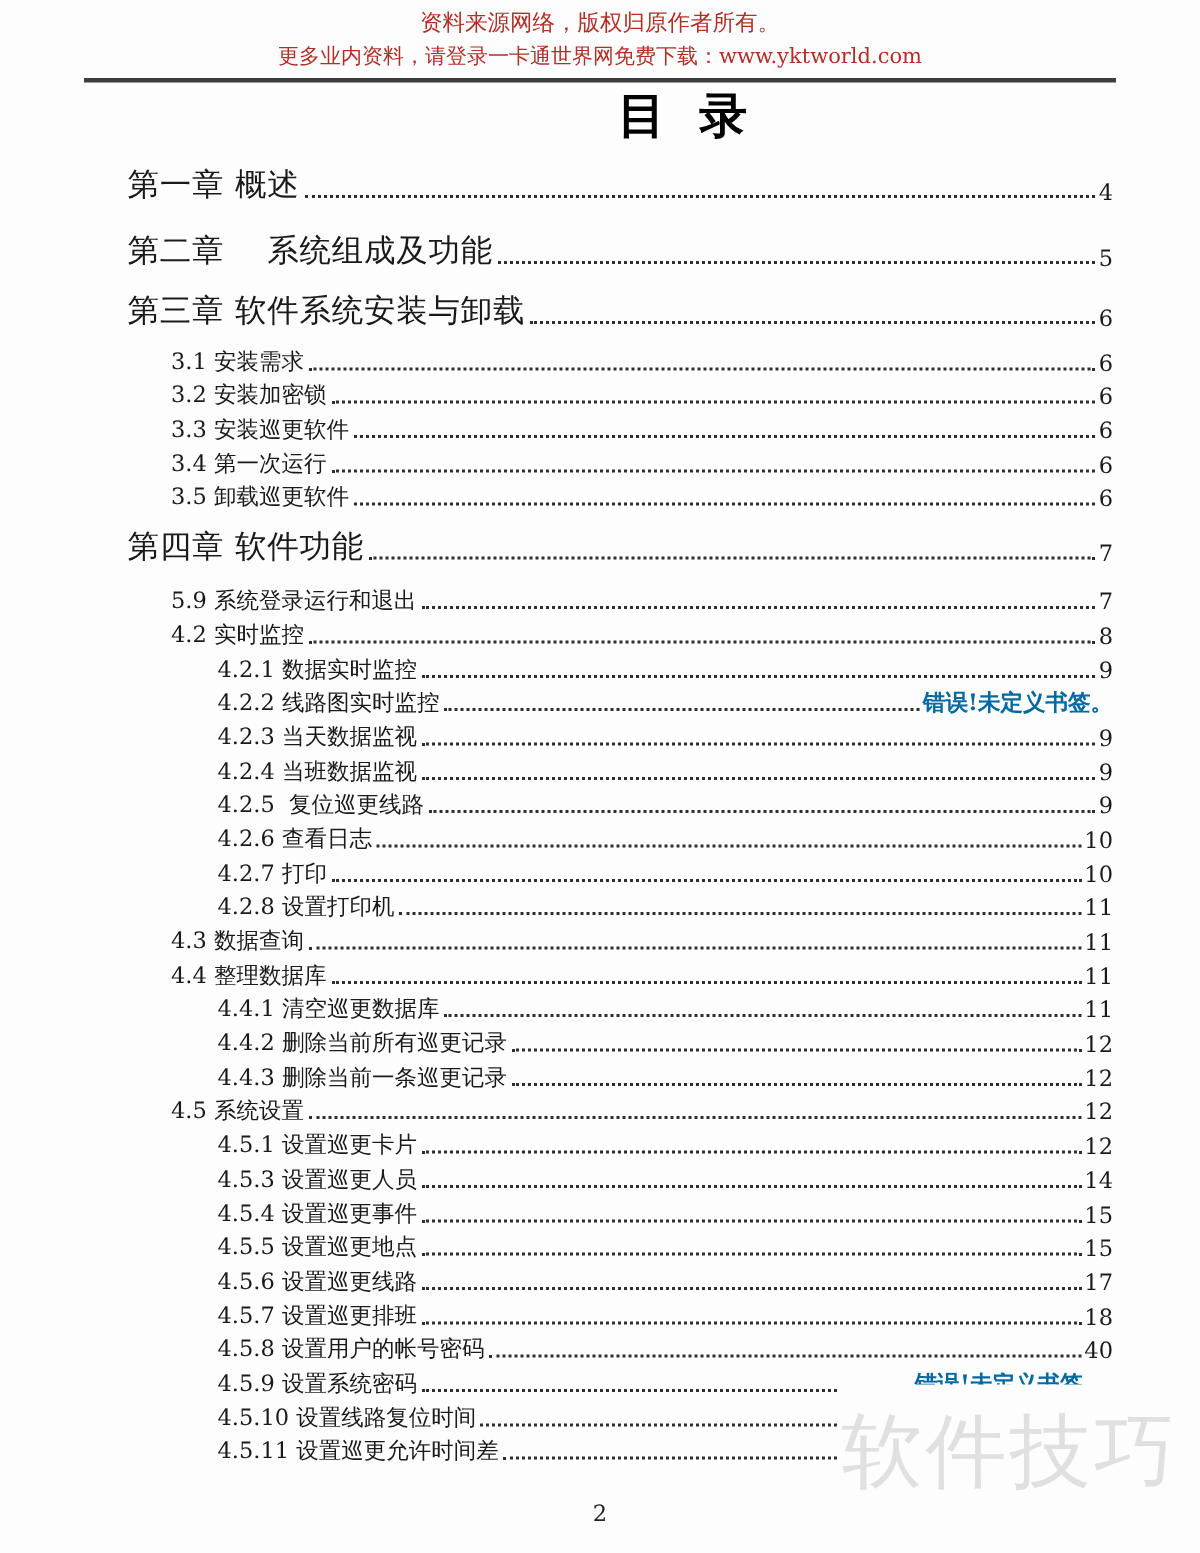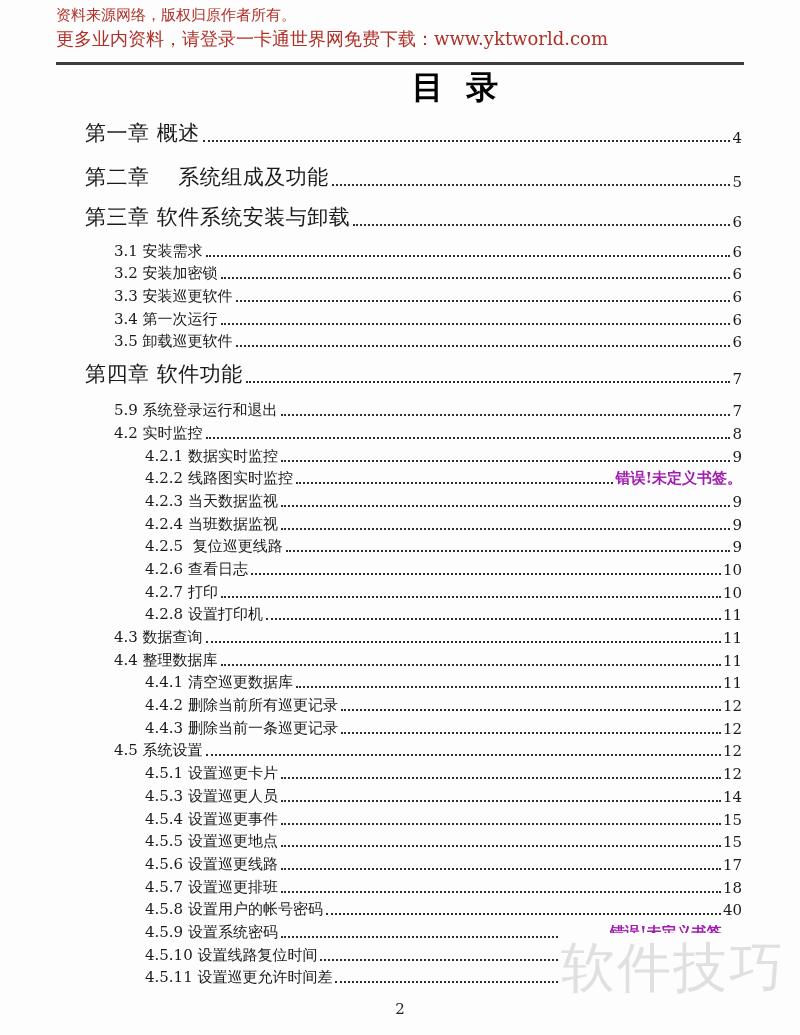--- a/index.html
+++ b/index.html
@@ -4,25 +4,25 @@
 <style>
   html,body { margin:0; padding:0; }
   body {
     width:800px; height:1035px; background:#fdfdfd; position:relative; overflow:hidden;
     font-family:"DejaVu Serif","Liberation Serif",serif; color:#1a1a1a;
   }
   .page { position:relative; width:800px; height:1035px; z-index:1; }
 
   
   .page-header {
-    margin:0 56px; padding-top:5px; padding-bottom:11px;
-    border-bottom:3px solid #3d3d3d; color:#b03028;
+    margin:0 56px; padding-top:5px; padding-bottom:1px;
+    border-bottom:3px solid #3d3d3d; text-align:center; color:#b03028;
   }
   .hdr-line1 { font-size:15px; line-height:21px; white-space:pre; }
-  .hdr-line2 { font-size:18px; line-height:25px; white-space:pre; }
+  .hdr-line2 { font-size:14px; line-height:25px; white-space:pre; }
 
   
   .doc-title {
     margin-top:2px; text-align:center; font-size:32px; font-weight:bold;
     line-height:40px; white-space:pre; transform:translateX(55px); color:#000;
   }
 
   
   .toc { margin:12px 58px 0 85px; position:relative; z-index:2; }
   .row { display:flex; align-items:flex-end; height:22.7px; }
@@ -39,21 +39,21 @@
   .row.lvl2 { padding-left:29px; }
   .row.lvl3 { padding-left:60px; }
 
   
   .row.sp-a { margin-top:16px; }  
   .row.sp-b { margin-top:12px; }  
   .row.sp-c { margin-top:7px; }   
   .row.sp-d { margin-top:9px; }   
 
   
-  .pg.err { font-weight:bold; color:#a21caf; }
+  .pg.err { font-weight:bold; color:#0369a1; }
   
   .pg.clip { clip-path: inset(2px 0 9px 0); }
 
   
   .row.short .pg { width:182px; box-sizing:border-box; text-align:left; }
   .row.short .pg.err { padding-left:50px; }
 
   
   .footer-pagenum {
     position:absolute; top:1000px; left:0; width:800px; text-align:center;

